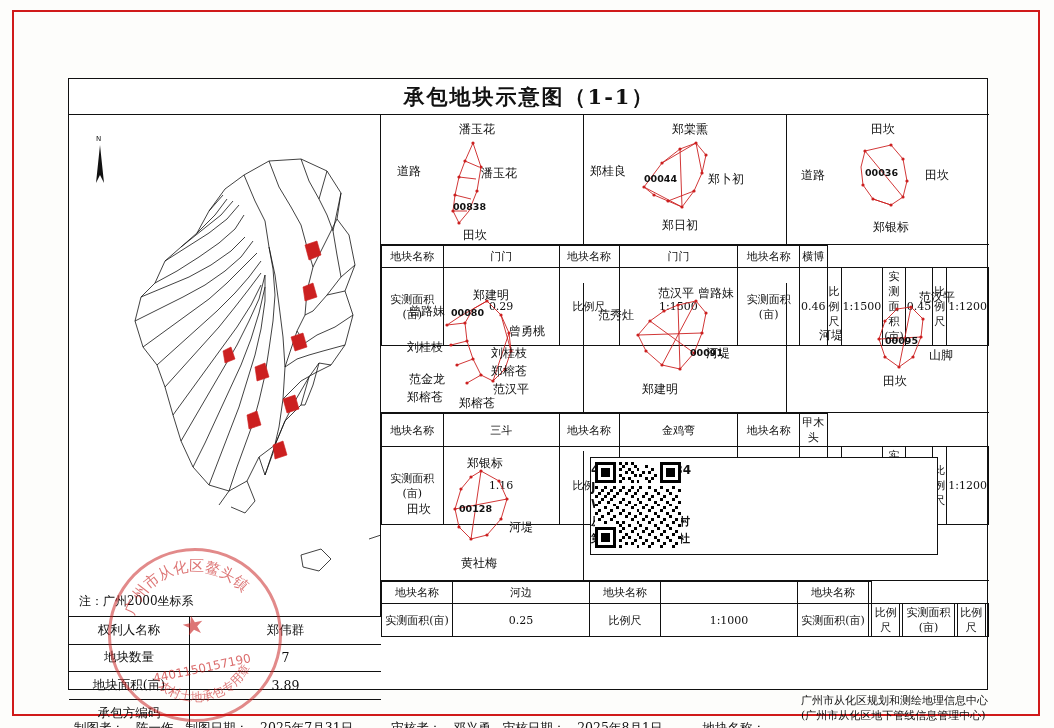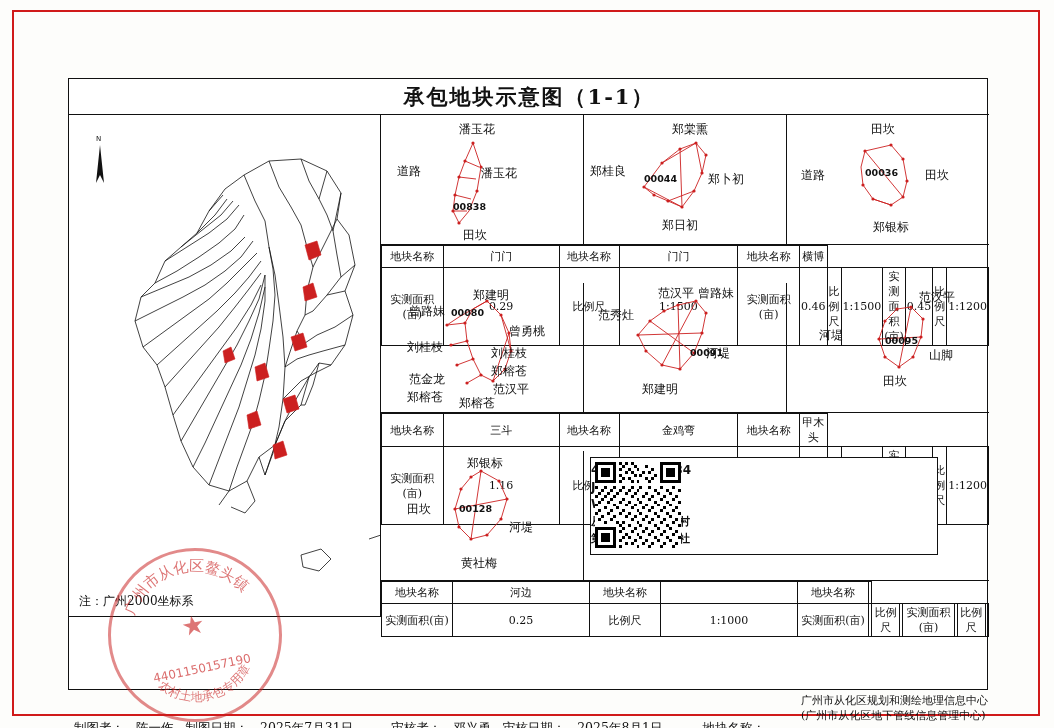--- a/index.html
+++ b/index.html
@@ -184,20 +184,40 @@
         <polygon points="204,330 214,326 218,340 206,344"></polygon>
         <polygon points="186,252 196,248 200,262 188,266"></polygon>
         <polygon points="178,300 188,296 192,310 180,314"></polygon>
         <polygon points="154,236 162,232 166,244 156,248"></polygon>
       </g>
     </svg>
 
     <div class="note">注：广州2000坐标系</div>
   </div>
 
+  <table class="info-table">
+    <tbody>
+        <tr>
+      <td class="k">权利人名称</td>
+      <td>郑伟群</td>
+    </tr>
+    <tr>
+      <td class="k">地块数量</td>
+      <td>7</td>
+    </tr>
+    <tr>
+      <td class="k">地块面积(亩)</td>
+      <td>3.89</td>
+    </tr>
+    <tr>
+      <td class="k">承包方编码</td>
+      <td></td>
+    </tr>
+  </tbody>
+    </table>
 
   <div class="grid">
 
     <div class="pcell" style="left:0;top:0;width:203px;height:130px;">
       <div class="sketch">
         <svg width="203" height="130">
           <g stroke="#cc2020" fill="none" stroke-width="0.9">
             <path d="M92 28 L100 52 L96 76 L88 96 L78 108"></path>
             <path d="M92 28 L84 46 L78 62 L74 80 L72 96 L78 108"></path>
             <path d="M84 46 L98 52"></path>

